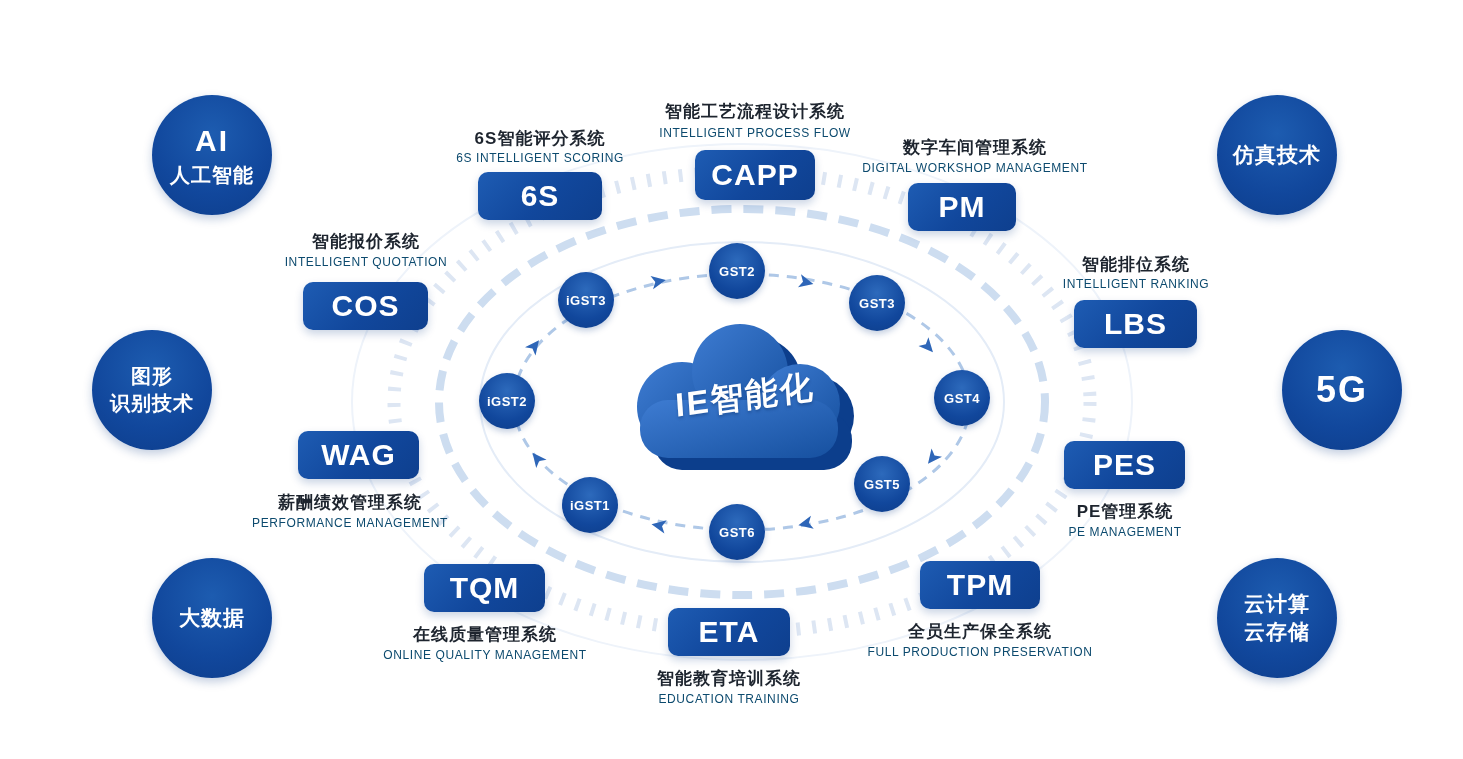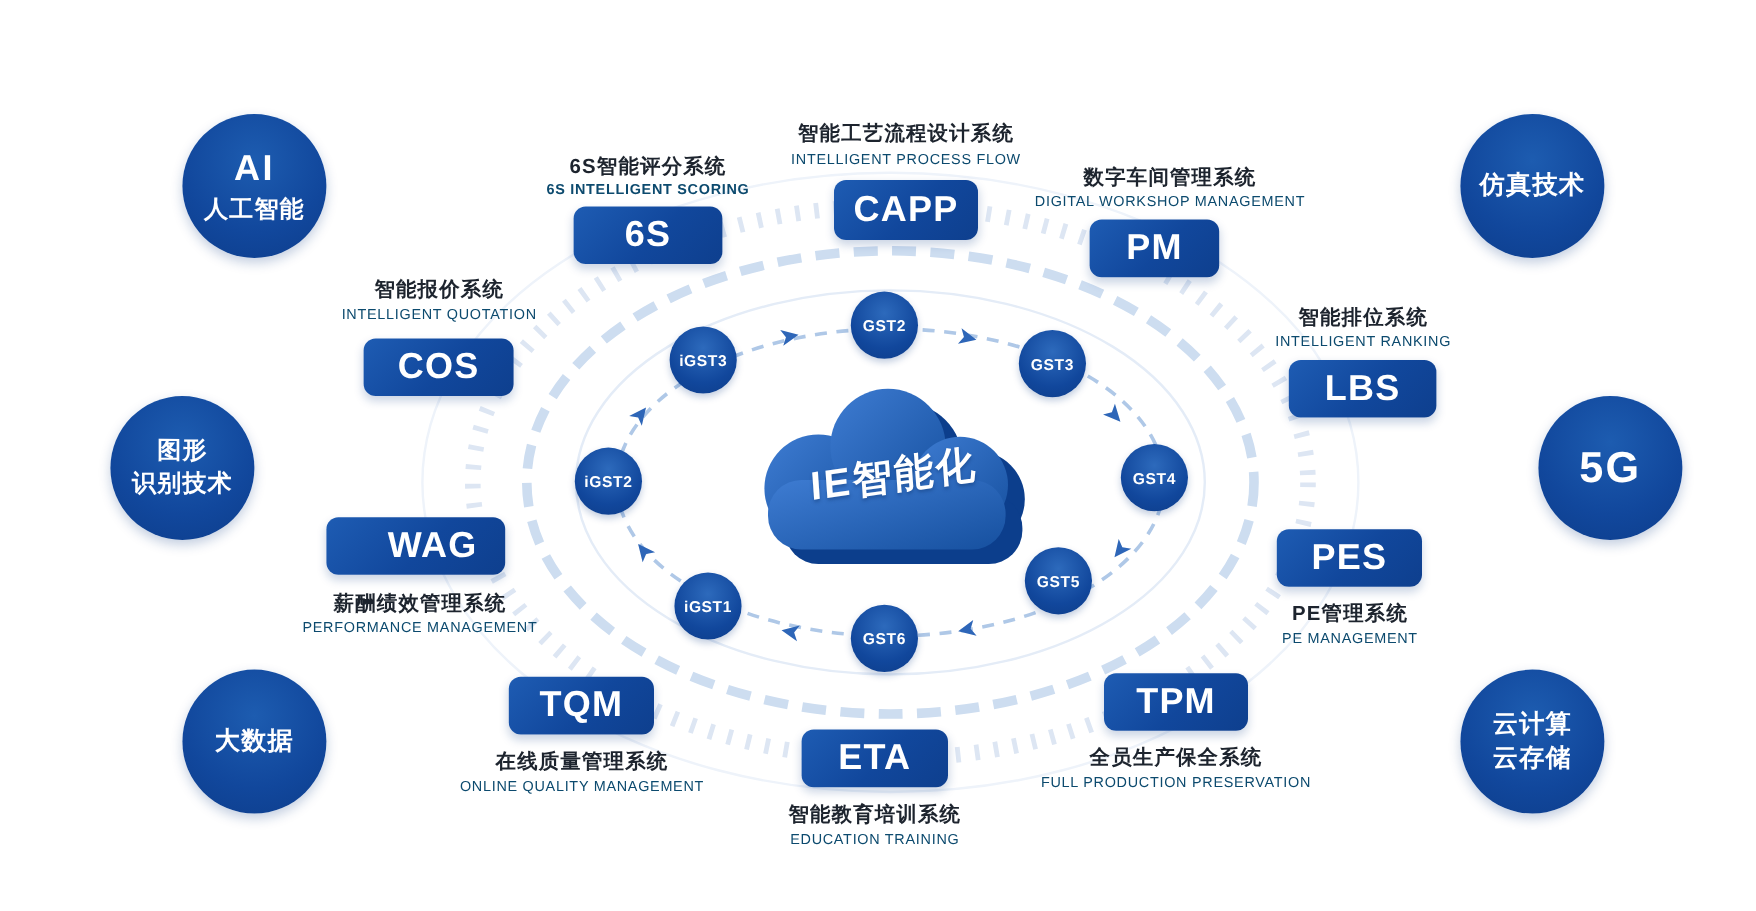--- a/index.html
+++ b/index.html
@@ -130,21 +130,21 @@
     </div>
   <div class="cycle-node" style="left:479px;top:373px;">
       <span>iGST2</span>
     </div>
   <div class="cycle-node" style="left:558px;top:272px;">
       <span>iGST3</span>
     </div>
 
   <div class="sys-badge" style="left:478px;top:172px;width:124px;height:48px;">6S</div>
   <div class="sys-cn" style="left:390px;top:127px;">6S智能评分系统</div>
-  <div class="sys-en" style="left:380px;top:151px;font-weight:bold;">6S INTELLIGENT SCORING</div>
+  <div class="sys-en" style="left:380px;top:151px;">6S INTELLIGENT SCORING</div>
 
   <div class="sys-badge" style="left:695px;top:150px;width:120px;height:50px;">CAPP</div>
   <div class="sys-cn" style="left:605px;top:100px;">智能工艺流程设计系统</div>
   <div class="sys-en" style="left:595px;top:126px;">INTELLIGENT PROCESS FLOW</div>
 
   <div class="sys-badge" style="left:908px;top:183px;width:108px;height:48px;">PM</div>
   <div class="sys-cn" style="left:825px;top:136px;">数字车间管理系统</div>
   <div class="sys-en" style="left:815px;top:161px;">DIGITAL WORKSHOP MANAGEMENT</div>
 
   <div class="sys-badge" style="left:1074px;top:300px;width:123px;height:48px;">LBS</div>
@@ -160,21 +160,21 @@
   <div class="sys-en" style="left:820px;top:645px;">FULL PRODUCTION PRESERVATION</div>
 
   <div class="sys-badge" style="left:668px;top:608px;width:122px;height:48px;">ETA</div>
   <div class="sys-cn" style="left:579px;top:667px;">智能教育培训系统</div>
   <div class="sys-en" style="left:569px;top:692px;">EDUCATION TRAINING</div>
 
   <div class="sys-badge" style="left:424px;top:564px;width:121px;height:48px;">TQM</div>
   <div class="sys-cn" style="left:335px;top:623px;">在线质量管理系统</div>
   <div class="sys-en" style="left:325px;top:648px;">ONLINE QUALITY MANAGEMENT</div>
 
-  <div class="sys-badge" style="left:272px;top:431px;width:121px;height:48px;padding-left:28px;">WAG</div>
+  <div class="sys-badge" style="left:298px;top:431px;width:121px;height:48px;">WAG</div>
   <div class="sys-cn" style="left:200px;top:491px;">薪酬绩效管理系统</div>
   <div class="sys-en" style="left:190px;top:516px;">PERFORMANCE MANAGEMENT</div>
 
   <div class="sys-badge" style="left:303px;top:282px;width:125px;height:48px;">COS</div>
   <div class="sys-cn" style="left:216px;top:230px;">智能报价系统</div>
   <div class="sys-en" style="left:206px;top:255px;">INTELLIGENT QUOTATION</div>
 
   <div class="tech-circle tc-ai" style="left:152px;top:95px;">
     <span class="l1">AI</span>
     <span class="l2">人工智能</span>

